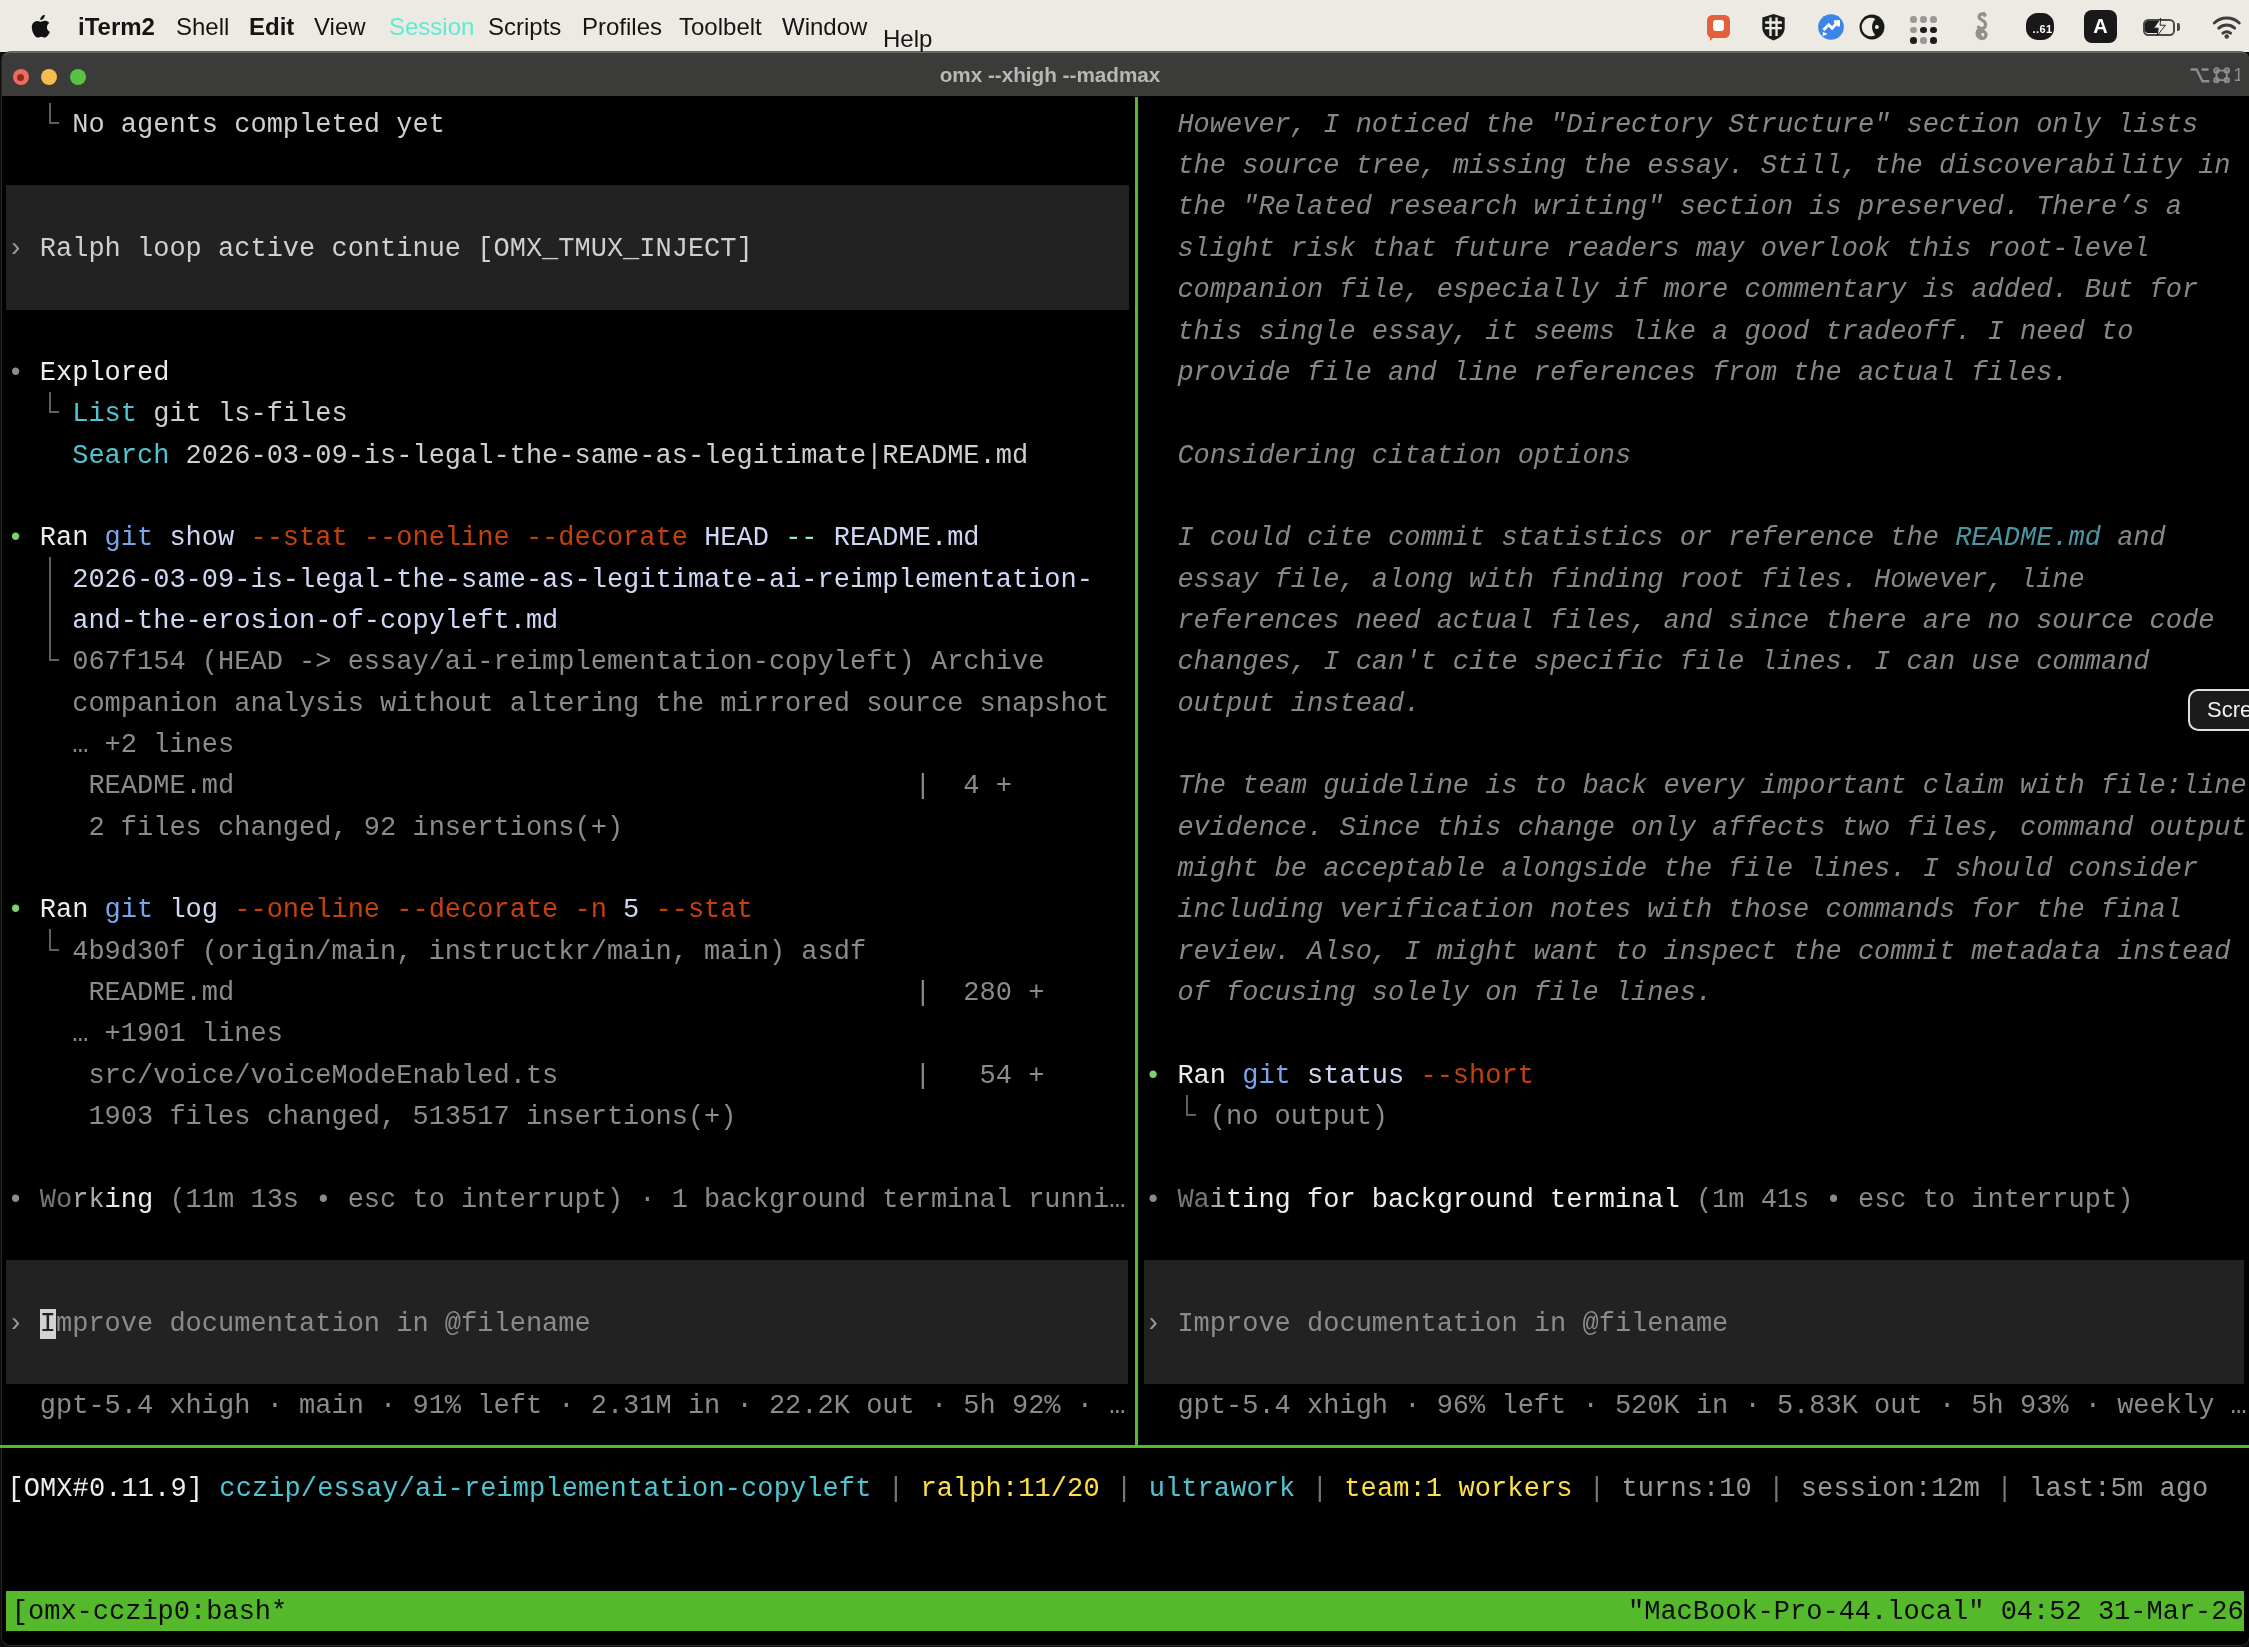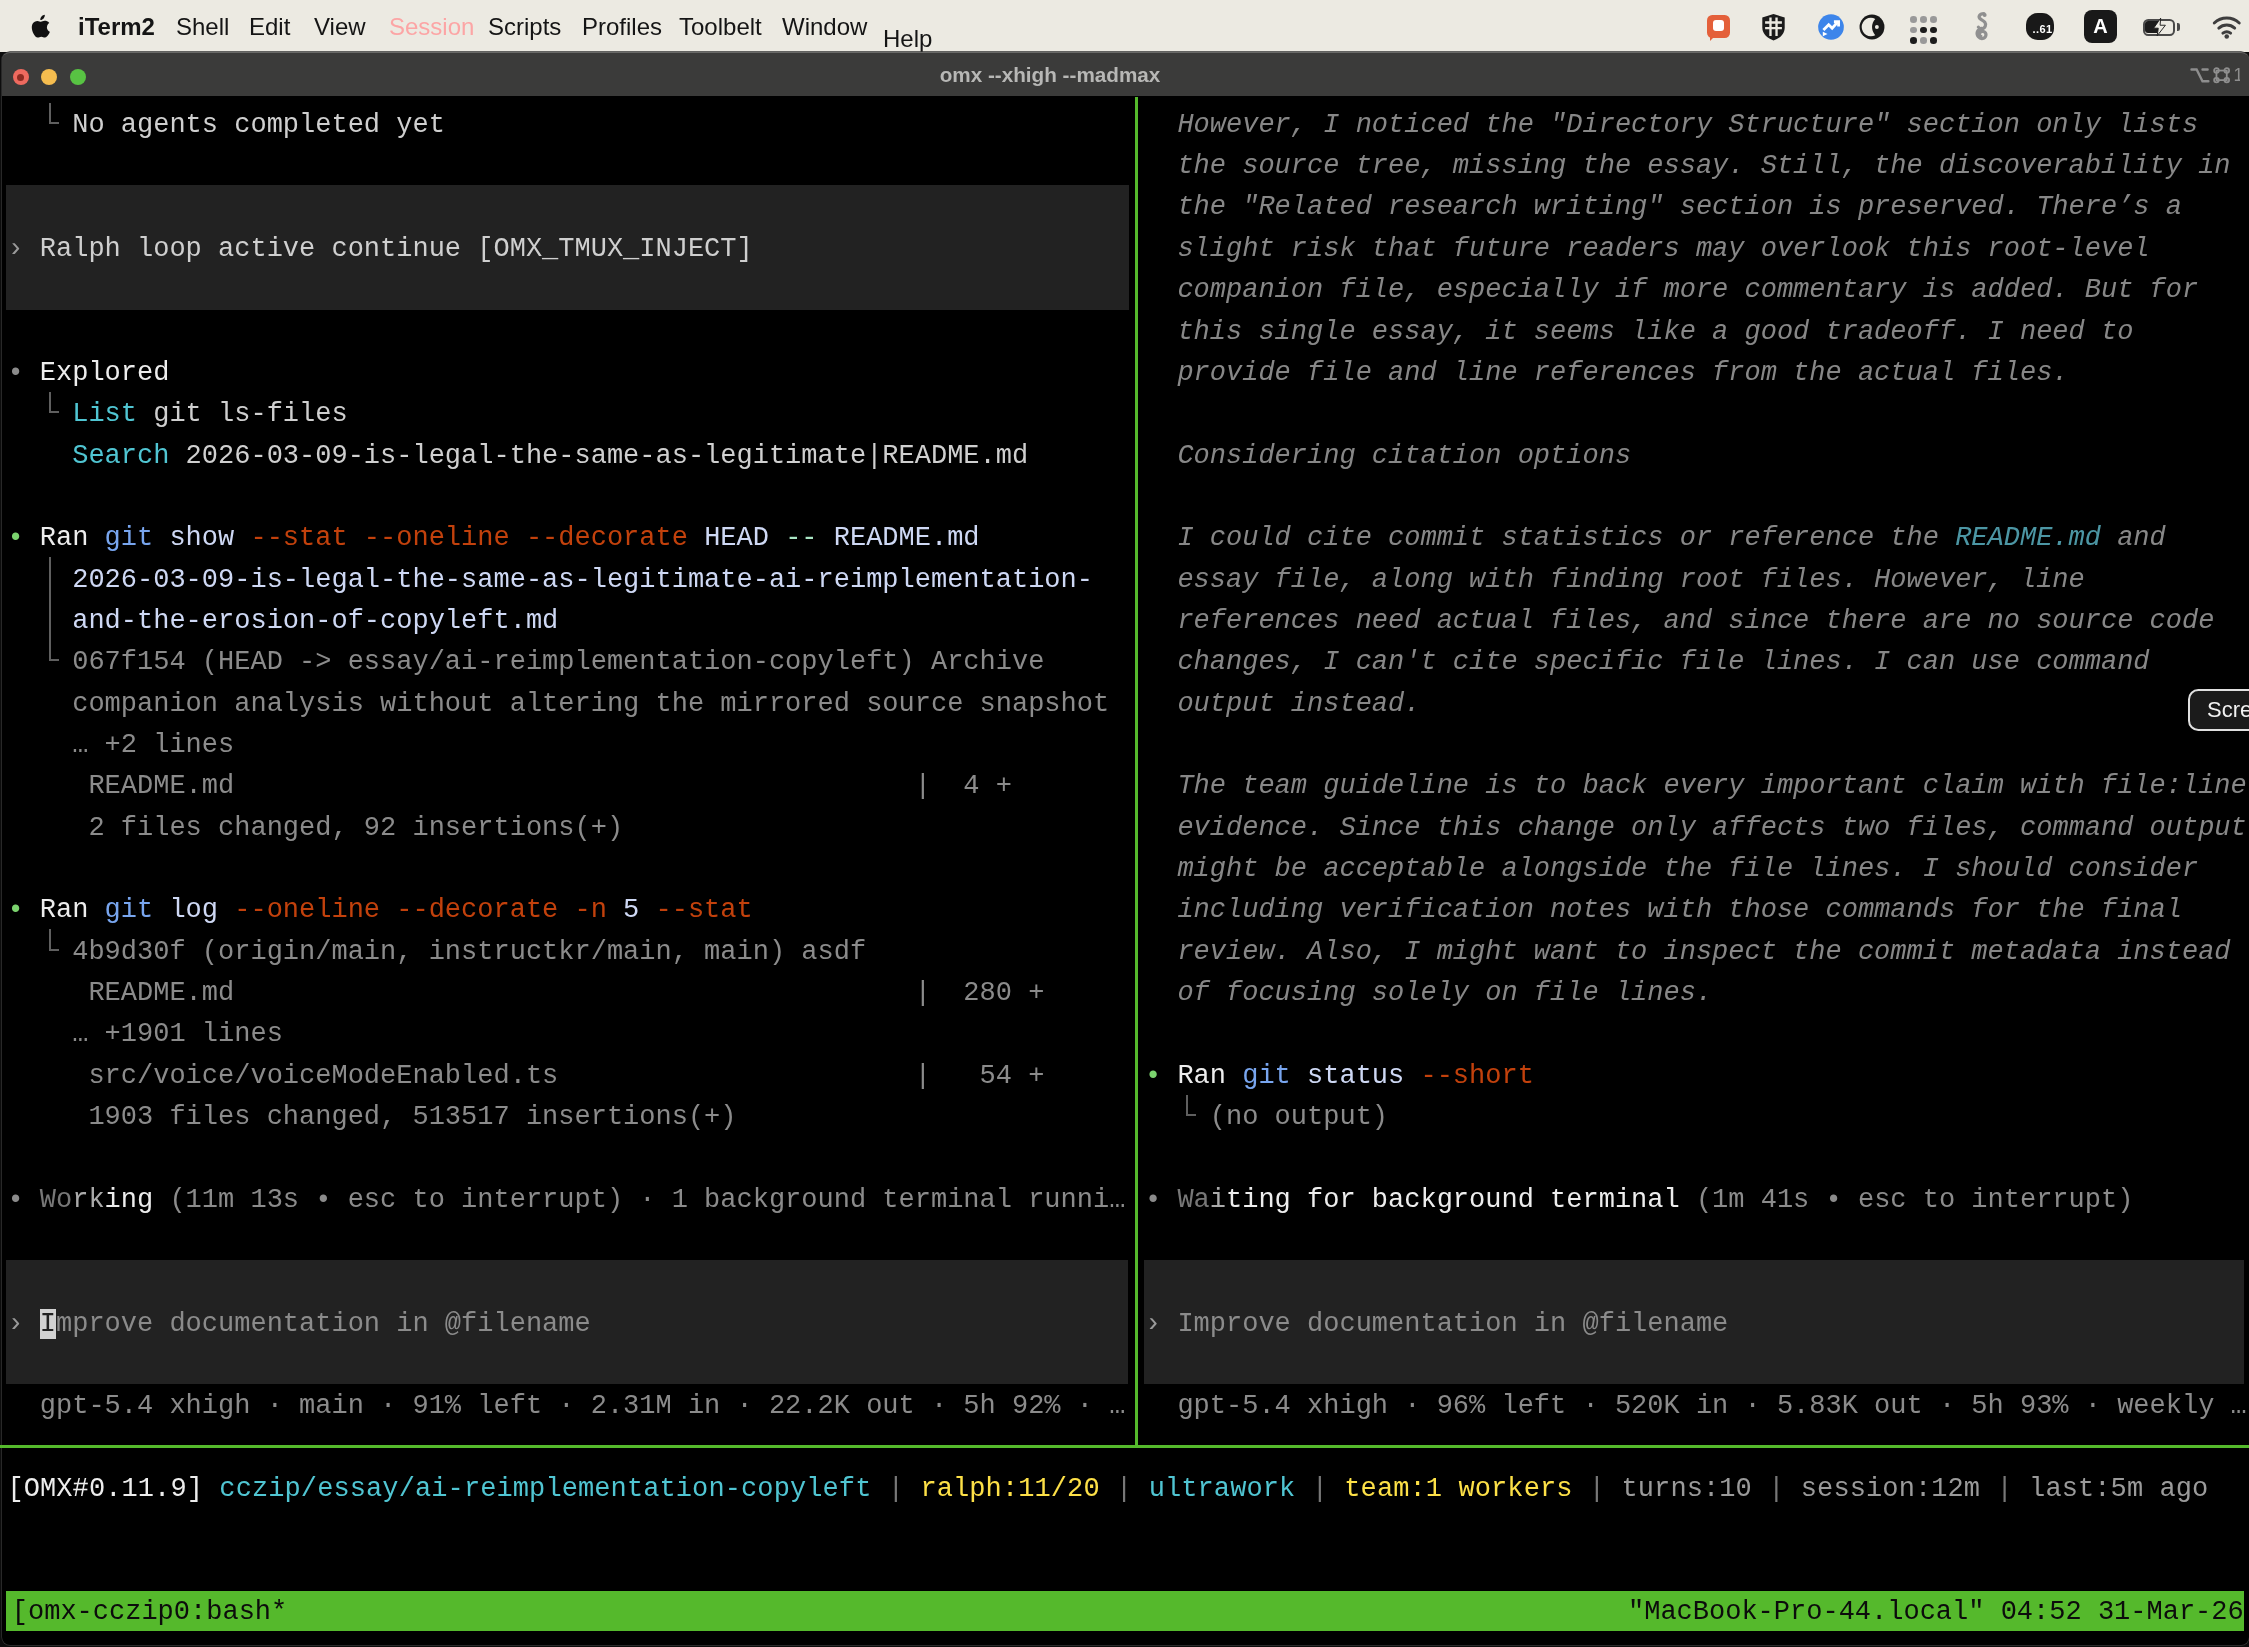--- a/index.html
+++ b/index.html
@@ -13,23 +13,23 @@
 .box{position:absolute;background:#222;}
 </style></head><body>
 
 <div style="position:absolute;left:0;top:0;width:2250px;height:52px;background:#eceae2"></div>
 <svg style="position:absolute;left:30px;top:14px" width="21.4" height="26" viewBox="0 0 17 20">
 <path fill="#111" d="M11.6 5.1c-1.2 0-2.2.7-2.9.7-.7 0-1.7-.66-2.8-.64C4.4 5.2 3 6 2.2 7.3.6 10 1.8 14 3.3 16.2c.74 1.06 1.62 2.26 2.78 2.22 1.12-.05 1.54-.72 2.89-.72s1.73.72 2.91.7c1.2-.02 1.96-1.09 2.7-2.16.85-1.24 1.2-2.44 1.22-2.5-.03-.01-2.34-.9-2.36-3.57-.02-2.23 1.82-3.3 1.9-3.35-1.04-1.53-2.66-1.7-3.23-1.74-.47-.04-1.3.03-2.5.02z"></path>
 <path fill="#111" d="M10.84 3.2c.62-.75 1.04-1.8.92-2.84-.89.04-1.97.6-2.61 1.34-.57.66-1.08 1.73-.94 2.74.99.08 2-.5 2.63-1.24z"></path>
   </svg>
 <div style="position:absolute;left:78px;top:0;height:52px;line-height:54px;font-size:24px;font-weight:700;color:#151515">iTerm2</div>
 <div style="position:absolute;left:176px;top:0;height:52px;line-height:54px;font-size:24px;font-weight:400;color:#151515">Shell</div>
-<div style="position:absolute;left:249px;top:0;height:52px;line-height:54px;font-size:24px;font-weight:400;color:#151515">Edit</div>
+<div style="position:absolute;left:249px;top:0;height:52px;line-height:54px;font-size:24px;font-weight:700;color:#151515">Edit</div>
 <div style="position:absolute;left:314px;top:0;height:52px;line-height:54px;font-size:24px;font-weight:400;color:#151515">View</div>
-<div style="position:absolute;left:389px;top:0;height:49px;line-height:54px;font-size:24px;font-weight:400;color:#fca5a5">Session</div>
+<div style="position:absolute;left:389px;top:0;height:49px;line-height:54px;font-size:24px;font-weight:400;color:#5eead4">Session</div>
 <div style="position:absolute;left:488px;top:0;height:52px;line-height:54px;font-size:24px;font-weight:400;color:#151515">Scripts</div>
 <div style="position:absolute;left:582px;top:0;height:52px;line-height:54px;font-size:24px;font-weight:400;color:#151515">Profiles</div>
 <div style="position:absolute;left:679px;top:0;height:52px;line-height:54px;font-size:24px;font-weight:400;color:#151515">Toolbelt</div>
 <div style="position:absolute;left:782px;top:0;height:52px;line-height:54px;font-size:24px;font-weight:400;color:#151515">Window</div>
 <div style="position:absolute;left:883px;top:12px;height:52px;line-height:54px;font-size:24px;font-weight:400;color:#151515">Help</div>
 <div style="position:absolute;left:1707px;top:14.8px;width:23px;height:23px;background:#e4603a;border-radius:5.2px"></div>
 <div style="position:absolute;left:1713px;top:20px;width:11px;height:11px;background:#fff;border-radius:3px"></div>
 <div style="position:absolute;left:1710px;top:35px;width:0;height:0;border-left:6.6px solid #e4603a;border-bottom:6.6px solid transparent"></div>
 <svg style="position:absolute;left:1760px;top:12.5px" width="27" height="28" viewBox="0 0 24 25">
 <path fill="#1c1c1c" d="M12 1 L22 4 V13 C22 19 17 23 12 24.5 C7 23 2 19 2 13 V4 Z"></path>

